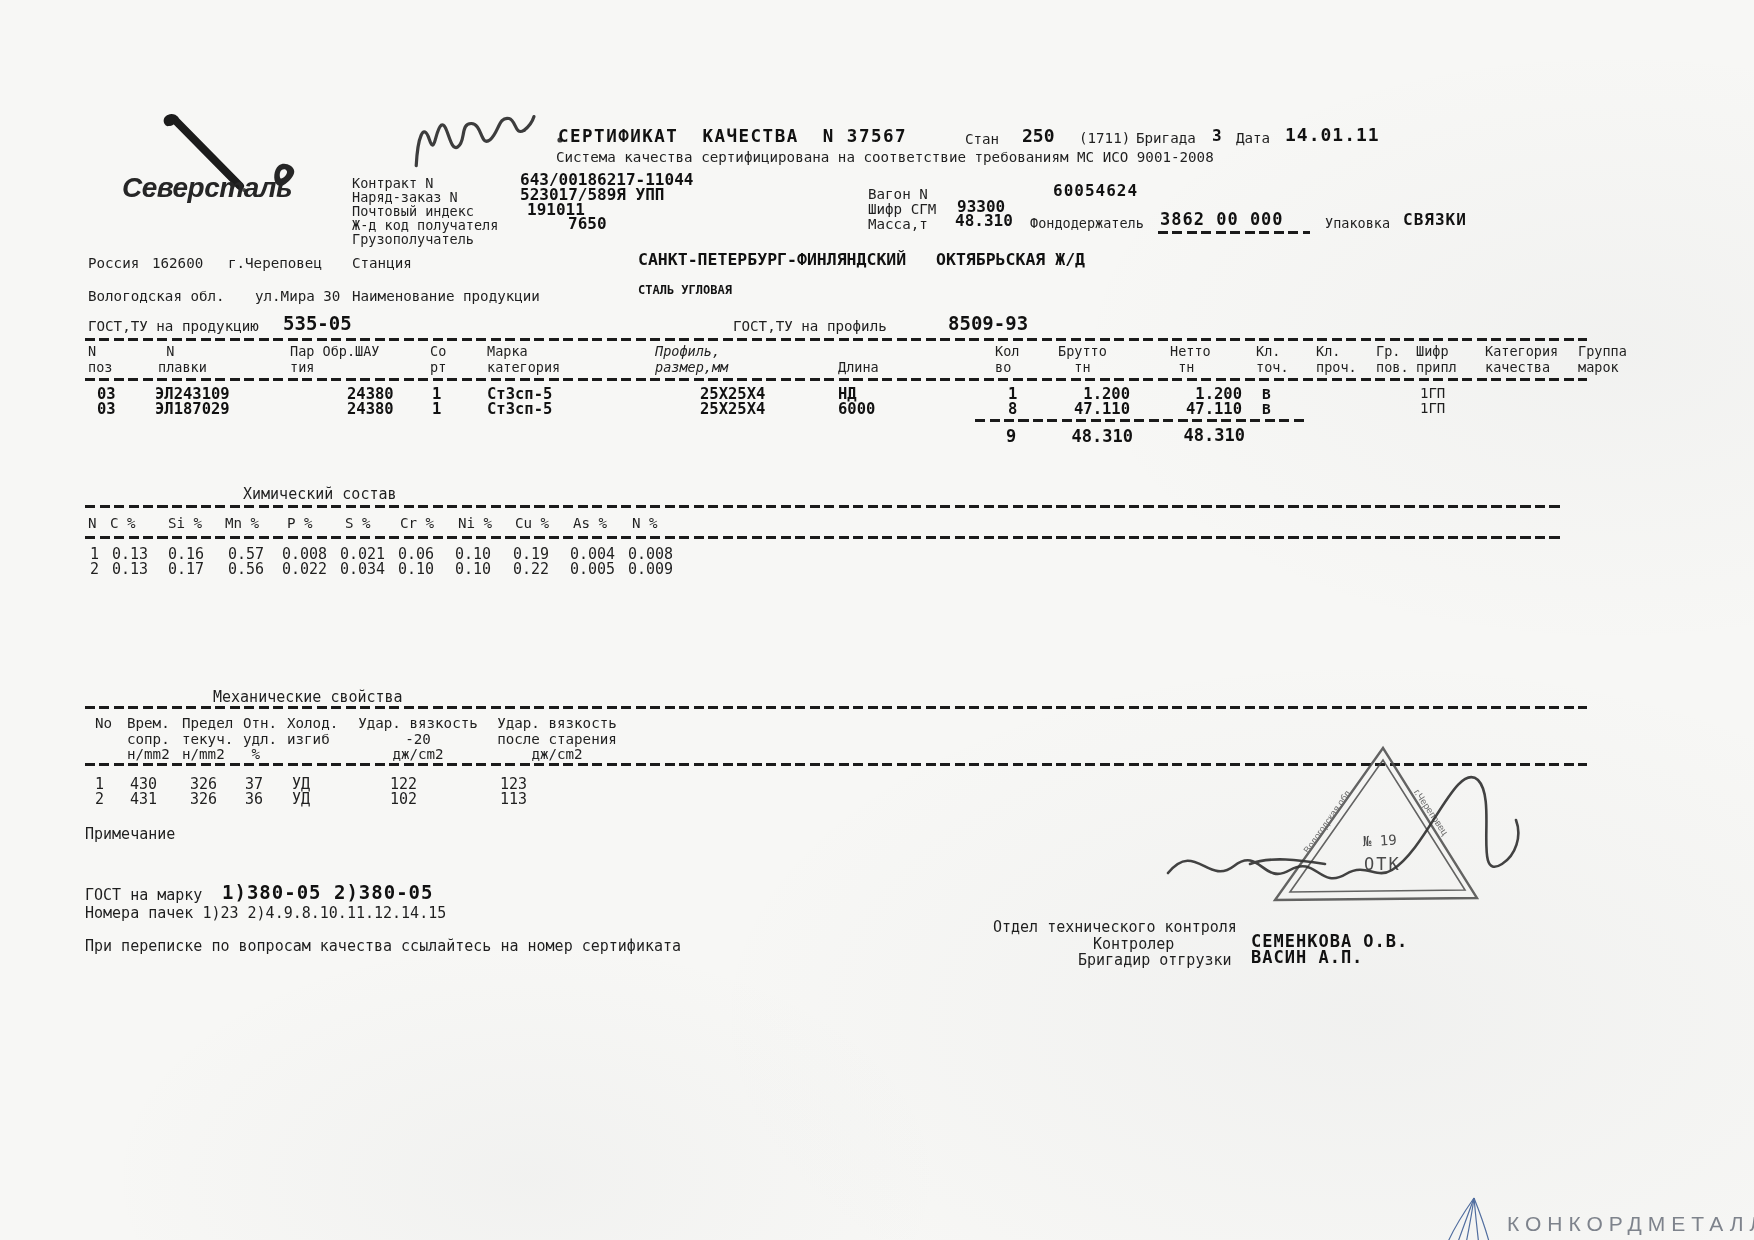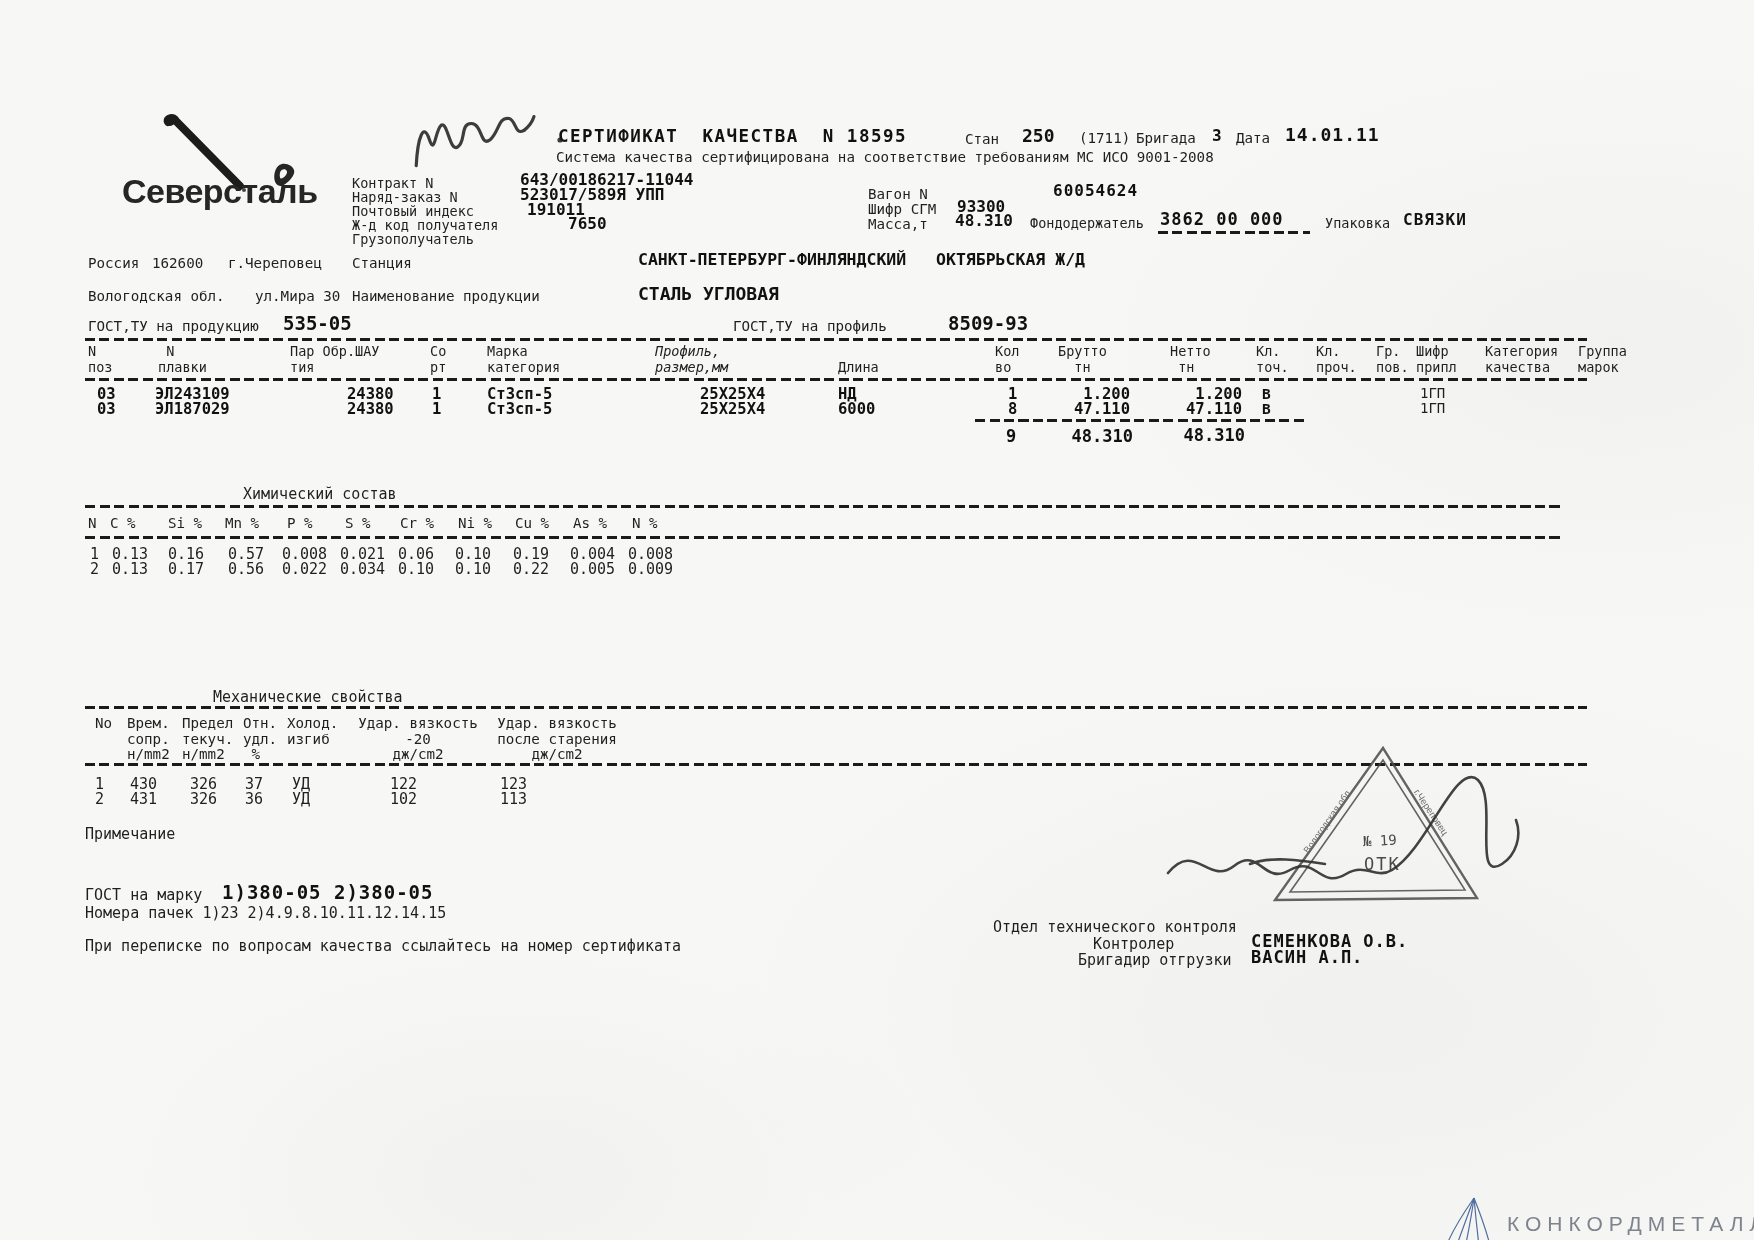--- a/index.html
+++ b/index.html
@@ -16,21 +16,21 @@
   .t{position:absolute;white-space:pre;font-size:14px;line-height:1.15;color:#1f1f1f;}
   .b{font-weight:bold;color:#111;}
   .s13{font-size:13.5px}.s14{font-size:14.2px}.s15{font-size:15px}
   .s16{font-size:16px}.s17{font-size:17px}.s18{font-size:18px}.s19{font-size:19px}
   .pre{white-space:pre;line-height:15.5px;}
   .c{text-align:center;}
   .r{text-align:right;}
   .dash{position:absolute;height:3px;
     background:repeating-linear-gradient(90deg,#1b1b1b 0 10px,transparent 10px 14.5px);}
   .logo{font-family:"Liberation Sans","DejaVu Sans",sans-serif;font-weight:bold;
-    font-size:34px;letter-spacing:-0.5px;color:#262626;}
+    font-size:28px;letter-spacing:-0.5px;color:#262626;font-style:italic;}
   .brand{font-family:"Liberation Sans","DejaVu Sans",sans-serif;font-size:21px;
     letter-spacing:6px;color:#7e838c;}
   svg{position:absolute;overflow:visible;}
 </style>
 </head>
 <body>
 
 <div class="page">
 
   <svg style="left:398px;top:88px;" width="180" height="90" viewBox="0 0 180 90">
@@ -46,21 +46,21 @@
     <circle cx="12" cy="9" r="5" fill="#1c1c1c"></circle>
     <circle cx="86" cy="78" r="2" fill="#1c1c1c" opacity="0.8"></circle>
   </svg>
 
   <span class="t logo" style="left:122px;top:172px;">Северсталь</span>
   <svg style="left:270px;top:160px;" width="30" height="30" viewBox="0 0 30 30">
     <path d="M4,21 C2,16 6,6 12,4 C18,2 26,8 25,14 C24,20 10,26 7,24 C5,23 4.5,22 4,21 Z
              M10,17 C12,18 18,15 18,12 C18,9 14,8 12,10 C10,12 9,16 10,17 Z" fill="#262626" fill-rule="evenodd" transform="rotate(-18 15 15)"></path>
   </svg>
 
-  <span class="t b" style="left:558px;top:126px;font-size:17.5px;letter-spacing:1.5px;">СЕРТИФИКАТ  КАЧЕСТВА  N 18595</span>
+  <span class="t b" style="left:558px;top:126px;font-size:17.5px;letter-spacing:1.5px;">СЕРТИФИКАТ  КАЧЕСТВА  N 37567</span>
   <span class="t s14" style="left:556px;top:149px;">Система качества сертифицирована на соответствие требованиям МС ИСО 9001-2008</span>
   <span class="t s14" style="left:965px;top:131px;">Стан</span>
   <span class="t b s18" style="left:1022px;top:126px;">250</span>
   <span class="t s14" style="left:1079px;top:130px;">(1711)</span>
   <span class="t s14" style="left:1136px;top:130px;">Бригада</span>
   <span class="t b s16" style="left:1212px;top:127px;">3</span>
   <span class="t s14" style="left:1236px;top:130px;">Дата</span>
   <span class="t b s18" style="left:1285px;top:125px;letter-spacing:1px;">14.01.11</span>
 
   <span class="t s13" style="left:352px;top:176px;">Контракт N</span>
@@ -86,21 +86,21 @@
   <span class="t b s16" style="left:1403px;top:211px;letter-spacing:1px;">СВЯЗКИ</span>
 
   <span class="t s14" style="left:88px;top:255px;">Россия</span>
   <span class="t s14" style="left:152px;top:255px;">162600</span>
   <span class="t s14" style="left:228px;top:255px;">г.Череповец</span>
   <span class="t s14" style="left:352px;top:255px;">Станция</span>
   <span class="t b" style="left:638px;top:251px;font-size:16.5px;">САНКТ-ПЕТЕРБУРГ-ФИНЛЯНДСКИЙ   ОКТЯБРЬСКАЯ Ж/Д</span>
   <span class="t s14" style="left:88px;top:288px;">Вологодская обл.</span>
   <span class="t s14" style="left:255px;top:288px;">ул.Мира 30</span>
   <span class="t s14" style="left:352px;top:288px;">Наименование продукции</span>
-  <span class="t b" style="left:638px;top:284px;font-size:18px;">СТАЛЬ УГЛОВАЯ</span>
+  <span class="t b" style="left:638px;top:284px;font-size:12px;">СТАЛЬ УГЛОВАЯ</span>
   <span class="t s14" style="left:88px;top:318px;">ГОСТ,ТУ на продукцию</span>
   <span class="t b s19" style="left:283px;top:313px;">535-05</span>
   <span class="t s14" style="left:733px;top:318px;">ГОСТ,ТУ на профиль</span>
   <span class="t b s19" style="left:948px;top:313px;">8509-93</span>
 
   <div class="dash" style="left:85px;top:338px;width:1502px;"></div>
 
   <span class="t s13 pre" style="left:88px;top:344px;">N
 поз</span>
   <span class="t s13 pre" style="left:158px;top:344px;"> N

